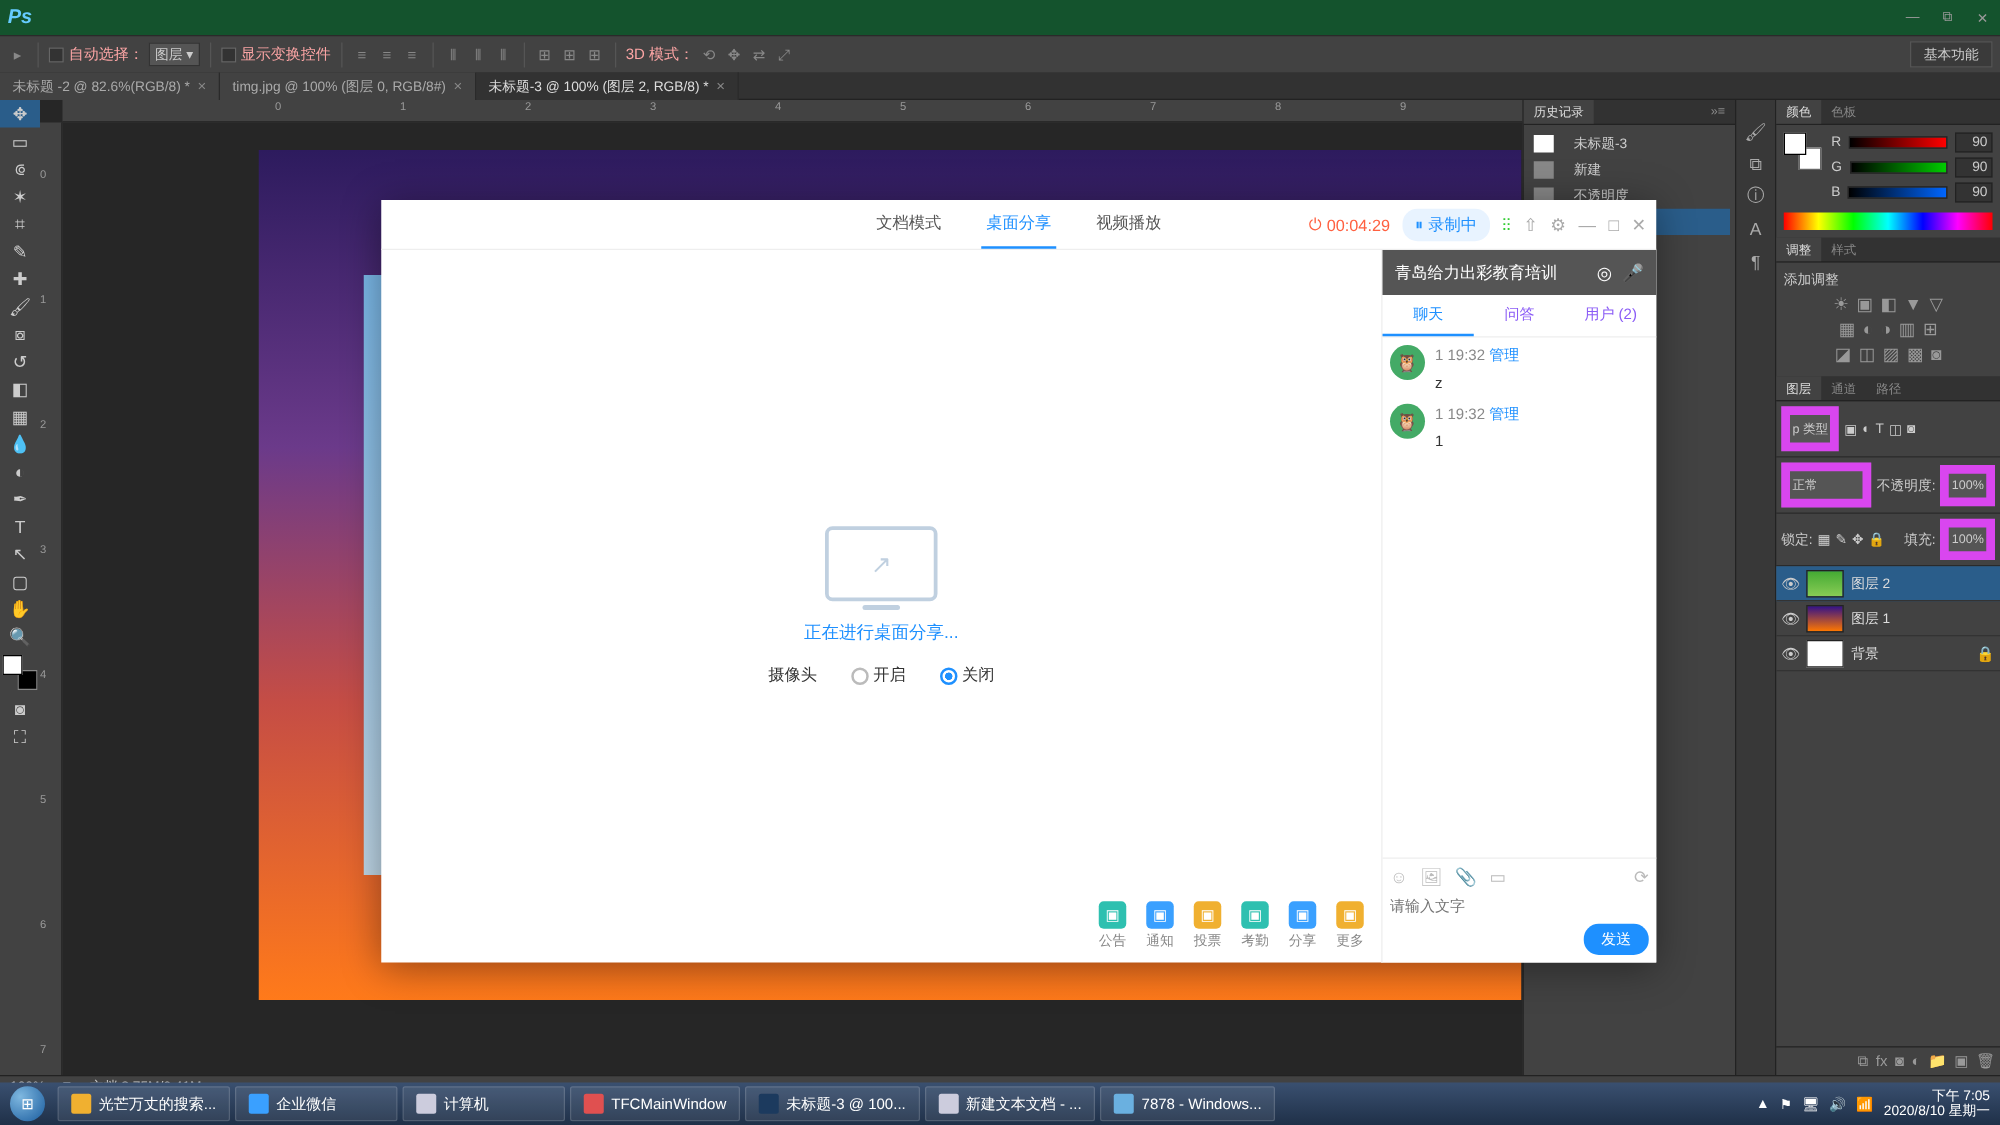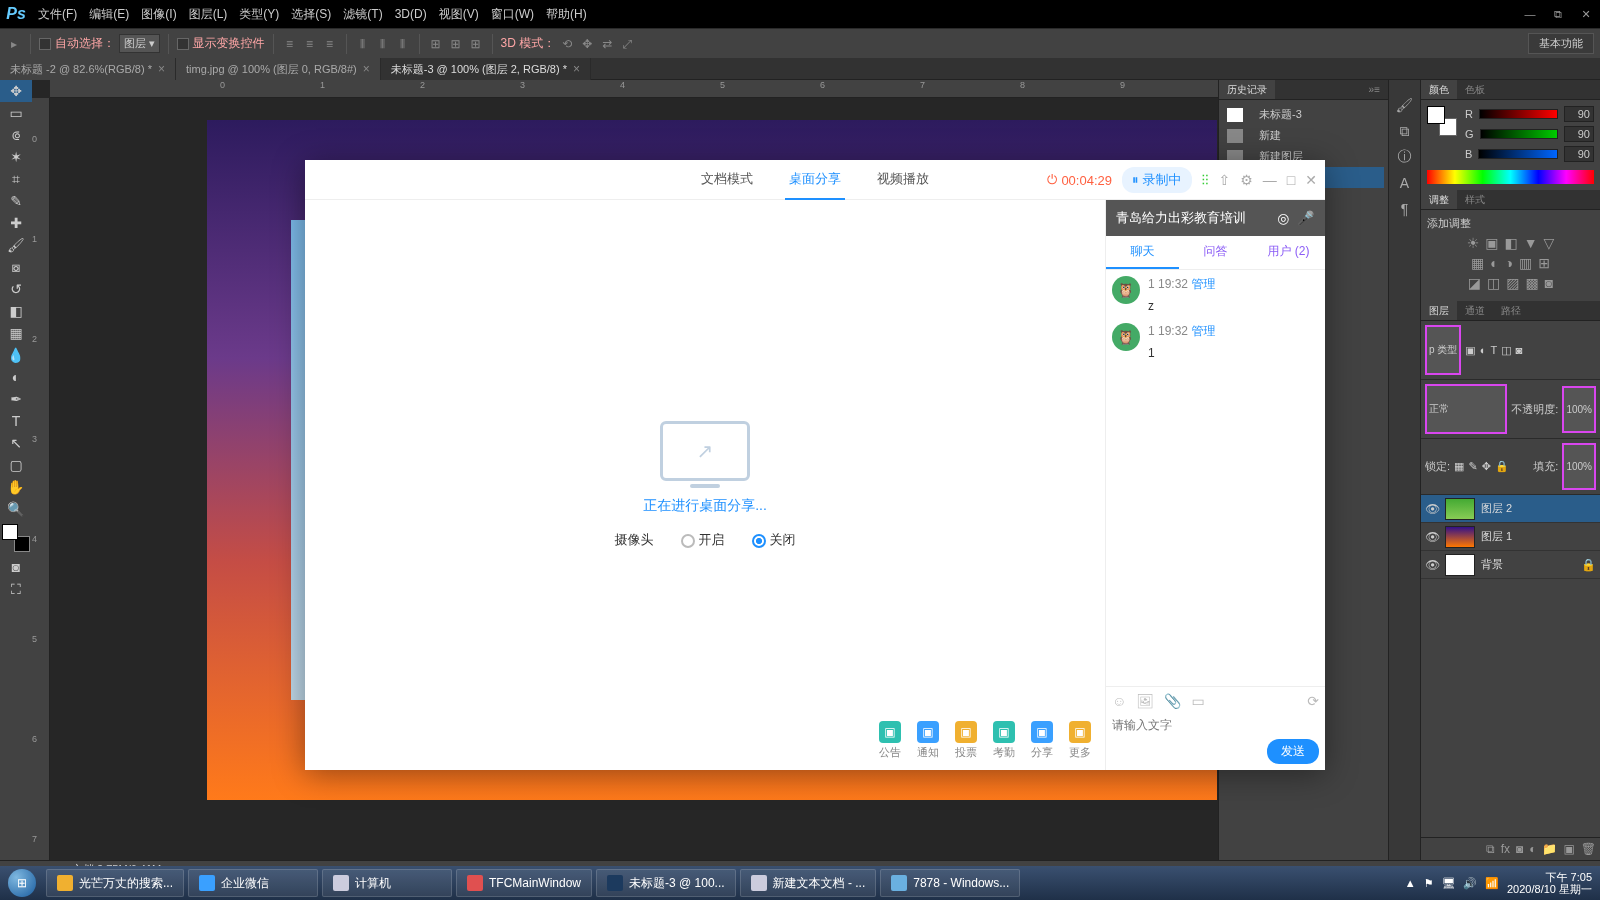--- a/index.html
+++ b/index.html
@@ -1,17 +1,17 @@
 <!DOCTYPE html>
 <html><head>
 <meta charset="utf-8">
 <style>
 *{margin:0;padding:0;box-sizing:border-box;font-family:"Microsoft YaHei",Arial,sans-serif}
 body{background:#323232;width:1600px;height:900px;overflow:hidden;position:relative;color:#ccc;font-size:12px}
-.titlebar{height:28px;background:#000000;display:flex;align-items:center}
+.titlebar{height:28px;background:#14532d;display:flex;align-items:center}
 .ps-logo{width:32px;height:28px;display:flex;align-items:center;justify-content:center;color:#66ccff;font-weight:bold;font-size:16px;font-style:italic}
 .menubar{display:flex;height:28px;align-items:center}
 .menu-item{padding:0 6px;color:#ccc;font-size:12px;cursor:default}
 .window-controls{margin-left:auto;display:flex}
 .win-btn{width:28px;height:20px;display:flex;align-items:center;justify-content:center;color:#999;font-size:11px}
 .options-bar{height:30px;background:#424242;border-top:1px solid #2a2a2a;display:flex;align-items:center;padding:0 6px;gap:4px}
 .opt-sep{width:1px;height:20px;background:#555;margin:0 4px}
 .opt-label{color:#fca5a5;font-size:12px}
 .opt-select{background:#555;border:1px solid #333;color:#ccc;font-size:11px;padding:1px 4px}
 .opt-checkbox{width:12px;height:12px;background:#333;border:1px solid #666}
@@ -73,21 +73,21 @@
 .taskbar{position:absolute;bottom:0;left:0;right:0;height:34px;background:linear-gradient(#3a5070,#1f3048);display:flex;align-items:center}
 .start-btn{width:44px;height:34px;display:flex;align-items:center;justify-content:center}
 .win-orb{width:28px;height:28px;border-radius:50%;background:radial-gradient(circle at 30% 30%,#7fb8e0,#1a5c9e);display:flex;align-items:center;justify-content:center;font-size:12px;color:#fff}
 .task-item{height:28px;display:flex;align-items:center;gap:6px;padding:0 10px;margin:0 2px;background:rgba(255,255,255,0.08);border:1px solid rgba(255,255,255,0.15);border-radius:2px;color:#fff;font-size:12px;min-width:130px}
 .task-icon{width:16px;height:16px;background:#888;border-radius:2px}
 .tray{margin-left:auto;display:flex;align-items:center;gap:8px;padding:0 8px;color:#fff;font-size:11px}
 .tray-time{text-align:right;line-height:1.1}
 
 
 .dialog{position:absolute;top:160px;left:305px;width:1020px;height:610px;background:#fff;box-shadow:0 4px 30px rgba(0,0,0,0.4);display:flex;flex-direction:column;font-size:13px;color:#333}
-.dlg-header{height:40px;display:flex;align-items:center;border-bottom:1px solid #eee}
+.dlg-header{height:40px;display:flex;align-items:flex-end;border-bottom:1px solid #eee}
 .dlg-tabs{display:flex;margin:0 auto;gap:28px}
 .dlg-tab{padding:10px 4px;color:#555;border-bottom:2px solid transparent}
 .dlg-tab.active{color:#1e90ff;border-bottom-color:#1e90ff}
 .dlg-right-tools{position:absolute;right:8px;top:0;height:40px;display:flex;align-items:center;gap:10px}
 .timer{color:#ff6040;display:flex;align-items:center;gap:4px}
 .rec-btn{background:#e8f3ff;color:#1e90ff;padding:4px 10px;border-radius:12px;display:flex;align-items:center;gap:4px}
 .hdr-ic{color:#aaa;font-size:14px}
 .dlg-body{flex:1;display:flex}
 .dlg-main{flex:1;display:flex;flex-direction:column;align-items:center;justify-content:center;gap:16px;position:relative}
 .share-icon{width:90px;height:60px;border:3px solid #c0d0e0;border-radius:6px;position:relative;display:flex;align-items:center;justify-content:center}
@@ -113,41 +113,28 @@
 .msg-meta{color:#888}
 .msg-meta .adm{color:#1e90ff}
 .msg-text{margin-top:6px;color:#333}
 .chat-input{border-top:1px solid #eee;padding:6px}
 .chat-icons{display:flex;gap:10px;color:#bbb;font-size:14px;margin-bottom:6px}
 .chat-icons .refresh{margin-left:auto}
 .chat-field{width:100%;border:none;font-size:12px;color:#999;outline:none;height:20px}
 .send-btn{float:right;background:#1e90ff;color:#fff;border:none;padding:4px 14px;border-radius:12px;font-size:12px;margin-top:4px}
 
 .panels-container{display:flex}
-.mini-select{background:#555;border:2px solid #d946ef;color:#ccc;font-size:10px;padding:16px 2px}
+.mini-select{background:#555;border:7px solid #d946ef;color:#ccc;font-size:10px;padding:4px 2px}
 .spacer{flex:1}
 </style>
 </head>
 <body>
 
 <div class="titlebar">
   <div class="ps-logo">Ps</div>
-  <div class="menubar">
-    <div class="menu-item">文件(F)</div>
-    <div class="menu-item">编辑(E)</div>
-    <div class="menu-item">图像(I)</div>
-    <div class="menu-item">图层(L)</div>
-    <div class="menu-item">类型(Y)</div>
-    <div class="menu-item">选择(S)</div>
-    <div class="menu-item">滤镜(T)</div>
-    <div class="menu-item">3D(D)</div>
-    <div class="menu-item">视图(V)</div>
-    <div class="menu-item">窗口(W)</div>
-    <div class="menu-item">帮助(H)</div>
-  </div>
   <div class="window-controls">
     <div class="win-btn">—</div>
     <div class="win-btn">⧉</div>
     <div class="win-btn">✕</div>
   </div>
 </div>
 
 <div class="options-bar">
   <div class="opt-icon">▸</div>
   <div class="opt-sep"></div>
@@ -264,21 +251,21 @@
         <div class="history-item">
             <span class="hist-icon" style="background:#fff"></span>
             <span>未标题-3</span>
           </div>
         <div class="history-item">
             <span class="hist-icon"></span>
             <span>新建</span>
           </div>
         <div class="history-item">
             <span class="hist-icon"></span>
-            <span>新建图层</span>
+            <span>不透明度</span>
           </div>
         <div class="history-item active">
             <span class="hist-icon"></span>
             <span>渐变</span>
           </div>
       </div>
     </div>
 
     <div class="icon-strip">
       <div class="strip-ic">🖌</div>

